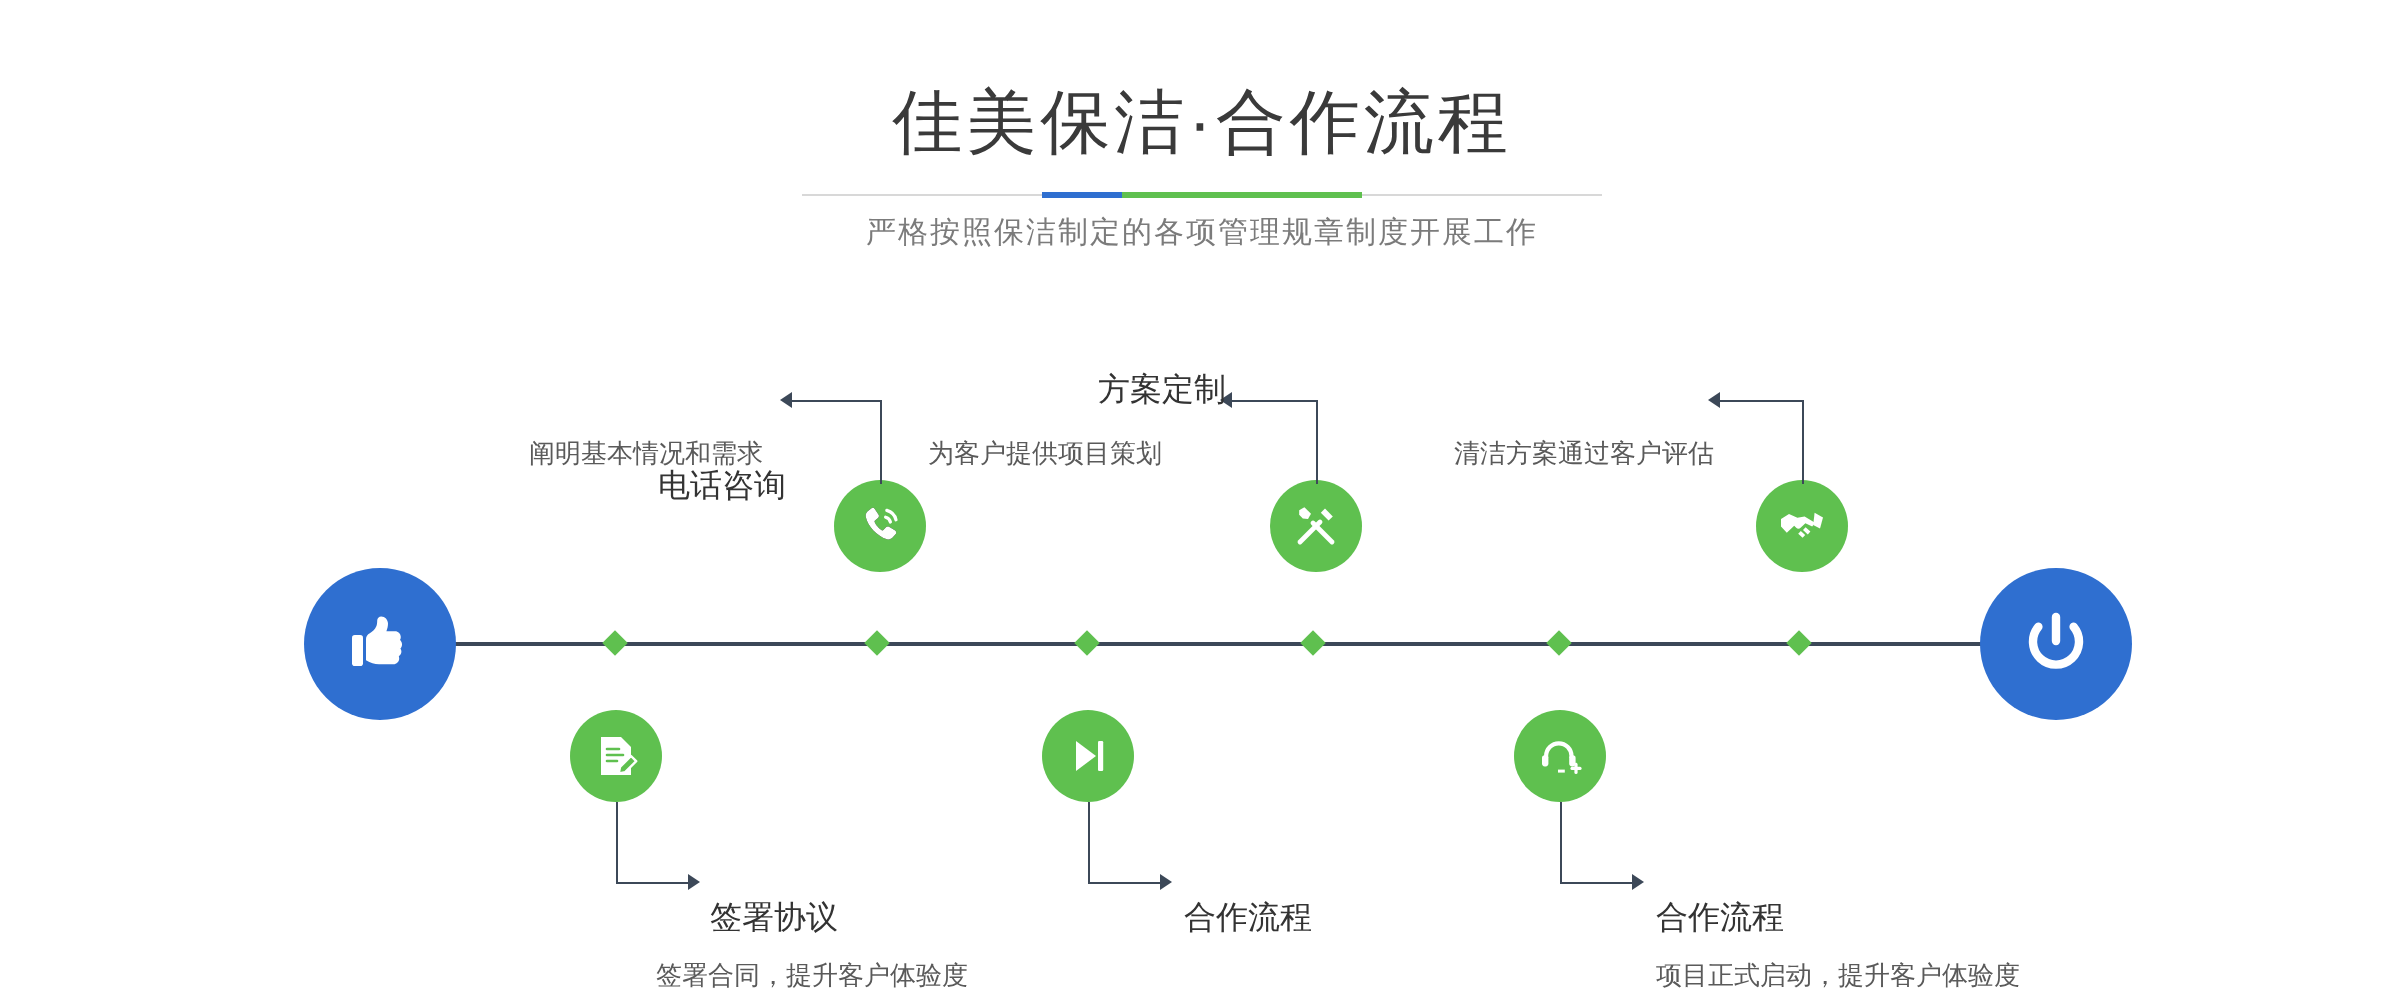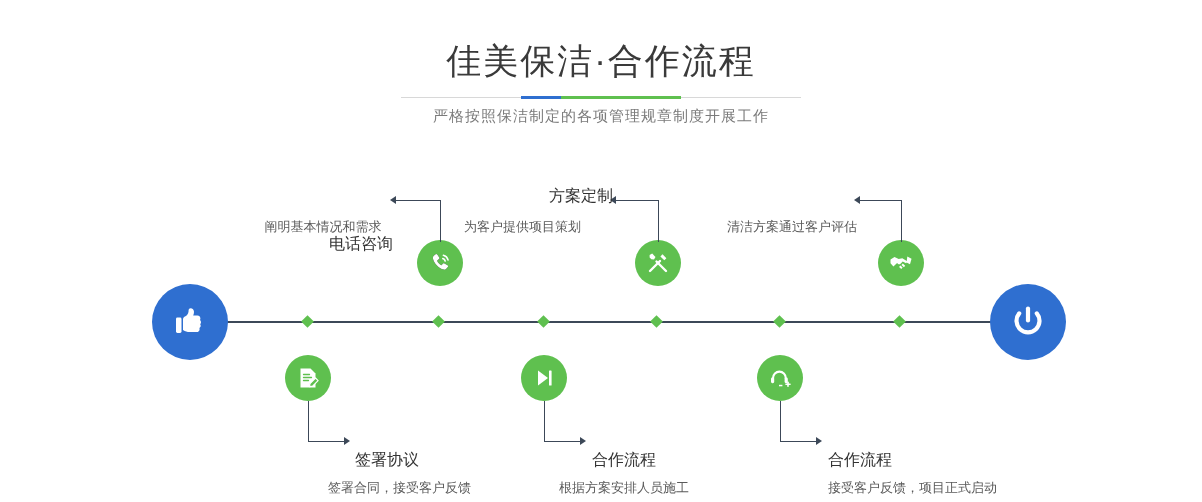--- a/index.html
+++ b/index.html
@@ -237,21 +237,21 @@
       <path d="M14 17.5l5.5-5.5 2.6 2.6-5.5 5.5-3.2.6z" fill="#5fc04f" stroke="#ffffff" stroke-width="1.2" stroke-linejoin="round"></path>
     </svg>
   </div>
   <div class="connector v" style="left:308px; top:401px; height:41px;"></div>
   <div class="connector h" style="left:308px; top:441px; width:36px;"></div>
   <div class="arrow arrow-right" style="left:344px; top:437px;"></div>
   <div class="lbl bottom" style="left:355px; top:427px;">
     <span class="lbl-title">签署协议</span>
   </div>
   <div class="lbl bottom" style="left:328px; top:452px;">
-    <span class="lbl-desc">签署合同，接受客户反馈</span>
+    <span class="lbl-desc">签署合同，提升客户体验度</span>
   </div>
 
   <div class="step-icon" style="left:635px; top:240px;">
     <svg width="26" height="26" viewBox="0 0 26 26" aria-hidden="true">
       <g stroke="#ffffff" stroke-width="2.4" stroke-linecap="round" fill="none">
         <path d="M5 21l10-10"></path>
         <path d="M21 21L11.5 11.5"></path>
       </g>
       <g fill="#ffffff">
         <path d="M17.5 4.3l3.9 3.9-2.1 2.1-3.9-3.9z"></path>
@@ -276,23 +276,20 @@
         <rect x="17" y="4.5" width="2.6" height="15" rx="0.6"></rect>
       </g>
     </svg>
   </div>
   <div class="connector v" style="left:544px; top:401px; height:41px;"></div>
   <div class="connector h" style="left:544px; top:441px; width:36px;"></div>
   <div class="arrow arrow-right" style="left:580px; top:437px;"></div>
   <div class="lbl bottom" style="left:592px; top:427px;">
     <span class="lbl-title">合作流程</span>
   </div>
-  <div class="lbl bottom" style="left:624px; top:452px; transform:translateX(-50%);">
-    <span class="lbl-desc">根据方案安排人员施工</span>
-  </div>
 
   <div class="step-icon" style="left:878px; top:240px;">
     <svg width="26" height="26" viewBox="0 0 26 26" aria-hidden="true">
       <g fill="#ffffff">
         <path d="M2.5 9.5l4-2.5 4.2 1.9 3.6-.6 5.2 3.1-1.4 1.8-3.4-1.6-2.4 2.3c-.6.6-1.6.6-2.2 0l-1-1-3.7 3.5-2.9-3.2z"></path>
         <path d="M14.8 13.6l2.4 2.2-1.3 1.4-2.4-2.2z"></path>
         <path d="M12.4 15.5l2.2 2-1.3 1.4-2.2-2z"></path>
         <path d="M19.3 6.4l4.2 2.4-1.5 5.5-3.4-1.8z"></path>
       </g>
     </svg>
@@ -318,16 +315,16 @@
       </g>
     </svg>
   </div>
   <div class="connector v" style="left:780px; top:401px; height:41px;"></div>
   <div class="connector h" style="left:780px; top:441px; width:36px;"></div>
   <div class="arrow arrow-right" style="left:816px; top:437px;"></div>
   <div class="lbl bottom" style="left:828px; top:427px;">
     <span class="lbl-title">合作流程</span>
   </div>
   <div class="lbl bottom" style="left:828px; top:452px;">
-    <span class="lbl-desc">接受客户反馈，项目正式启动</span>
+    <span class="lbl-desc">项目正式启动，提升客户体验度</span>
   </div>
 
 </div>
 
 </body></html>

